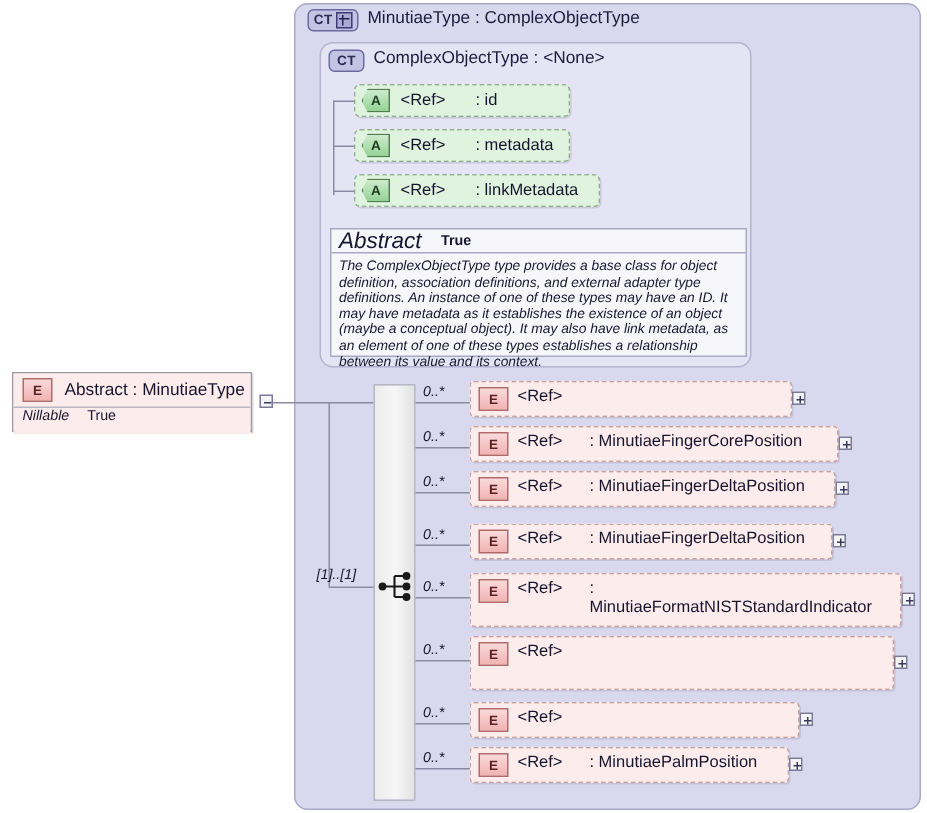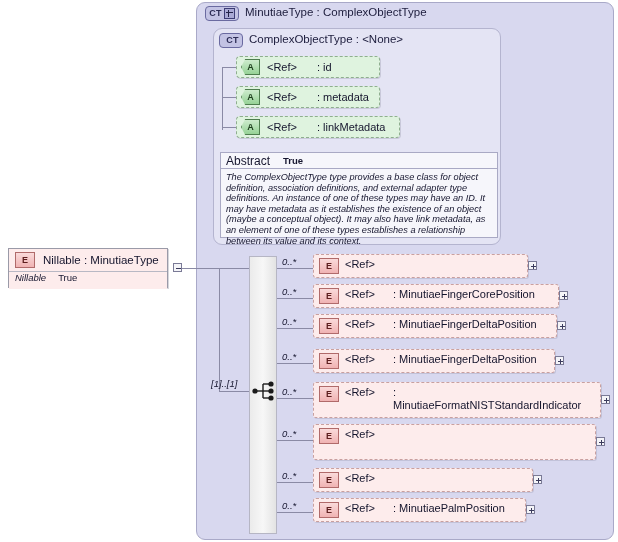--- a/index.html
+++ b/index.html
@@ -10,21 +10,21 @@
   
   .abs{position:absolute;box-sizing:border-box;}
 
   
   #outer-panel{left:196px;top:2px;width:418px;height:538px;
      background:#d8d8ef;border:1px solid #a9a9c8;border-radius:9px;}
   #inner-panel{left:213px;top:28px;width:288px;height:217px;
      background:#e4e4f4;border:1px solid #b4b4cf;border-radius:9px;}
 
   
-  .badge{display:inline-flex;align-items:center;justify-content:flex-end;
+  .badge{display:inline-flex;align-items:center;justify-content:center;
      border:1px solid #6a6aa0;border-radius:4px;background:#c3c3e4;
      color:#2c2c55;font-size:9px;font-weight:bold;letter-spacing:.4px;
      height:14px;padding:0 3px;line-height:1;}
   #ct-plus-badge{left:205px;top:6px;width:34px;height:15px;}
   #ct-badge{left:219px;top:33px;width:24px;height:15px;}
   .badge .plus-sq{display:inline-block;width:9px;height:9px;margin-left:2px;
      border:1px solid #3d3d75;background:#aaaad6;position:relative;}
   .badge .plus-sq:before{content:"";position:absolute;left:3px;top:1px;width:1px;height:7px;background:#23234a;}
   .badge .plus-sq:after{content:"";position:absolute;left:1px;top:3px;width:7px;height:1px;background:#23234a;}
 
@@ -45,21 +45,21 @@
   .attr-name{font-size:11px;color:#14142c;margin-left:20px;white-space:nowrap;}
   #attr-0{left:236px;top:56px;width:144px;}
   #attr-1{left:236px;top:86px;width:144px;}
   #attr-2{left:236px;top:116px;width:164px;}
 
   
   #doc-box{left:220px;top:152px;width:278px;height:86px;background:#f6f6fb;
      border:1px solid #a9a9c4;}
   #abstract-line{height:15px;border-bottom:1px solid #a9a9c4;
      display:flex;align-items:center;padding-left:5px;gap:13px;}
-  #abstract-label{font-size:12px;color:#15152e;text-align:center;}
+  #abstract-label{font-style:italic;font-size:15px;color:#15152e;text-align:center;}
   #abstract-value{font-size:9.5px;color:#15152e;font-weight:bold;}
   #doc-text{padding:3px 5px 0 5px;font-style:italic;font-size:9.2px;
      line-height:10.6px;color:#15152e;}
 
   
   #minutiae-box{left:8px;top:248px;width:160px;height:40px;background:#fdecec;
      border:1px solid #9a9aa8;box-shadow:1px 1px 0 rgba(120,120,140,.3);}
   #minutiae-head{height:22px;display:flex;align-items:center;
      border-bottom:1px solid #b8b8c4;background:#fdecec;}
   .el-icon{width:18px;height:14px;border:1px solid #b06a6a;
@@ -140,21 +140,21 @@
   <div id="abstract-line">
     <span id="abstract-label">Abstract</span>
     <span id="abstract-value">True</span>
   </div>
   <div id="doc-text">The ComplexObjectType type provides a base class for object definition, association definitions, and external adapter type definitions. An instance of one of these types may have an ID. It may have metadata as it establishes the existence of an object (maybe a conceptual object). It may also have link metadata, as an element of one of these types establishes a relationship between its value and its context.</div>
 </div>
 
 <div class="abs" id="minutiae-box">
   <div id="minutiae-head">
     <span class="el-icon">E</span>
-    <span id="minutiae-title">Nillable : MinutiaeType</span>
+    <span id="minutiae-title">Abstract : MinutiaeType</span>
   </div>
   <div id="nillable-line">
     <span id="nillable-label">Nillable</span>
     <span id="nillable-value">True</span>
   </div>
 </div>
 
 <div class="abs sq-box" style="left:173px;top:263px;"></div>
 <div class="abs line hline" style="left:182px;top:268px;width:67px;"></div>
 <div class="abs line vline" style="left:219px;top:268px;height:123px;"></div>

